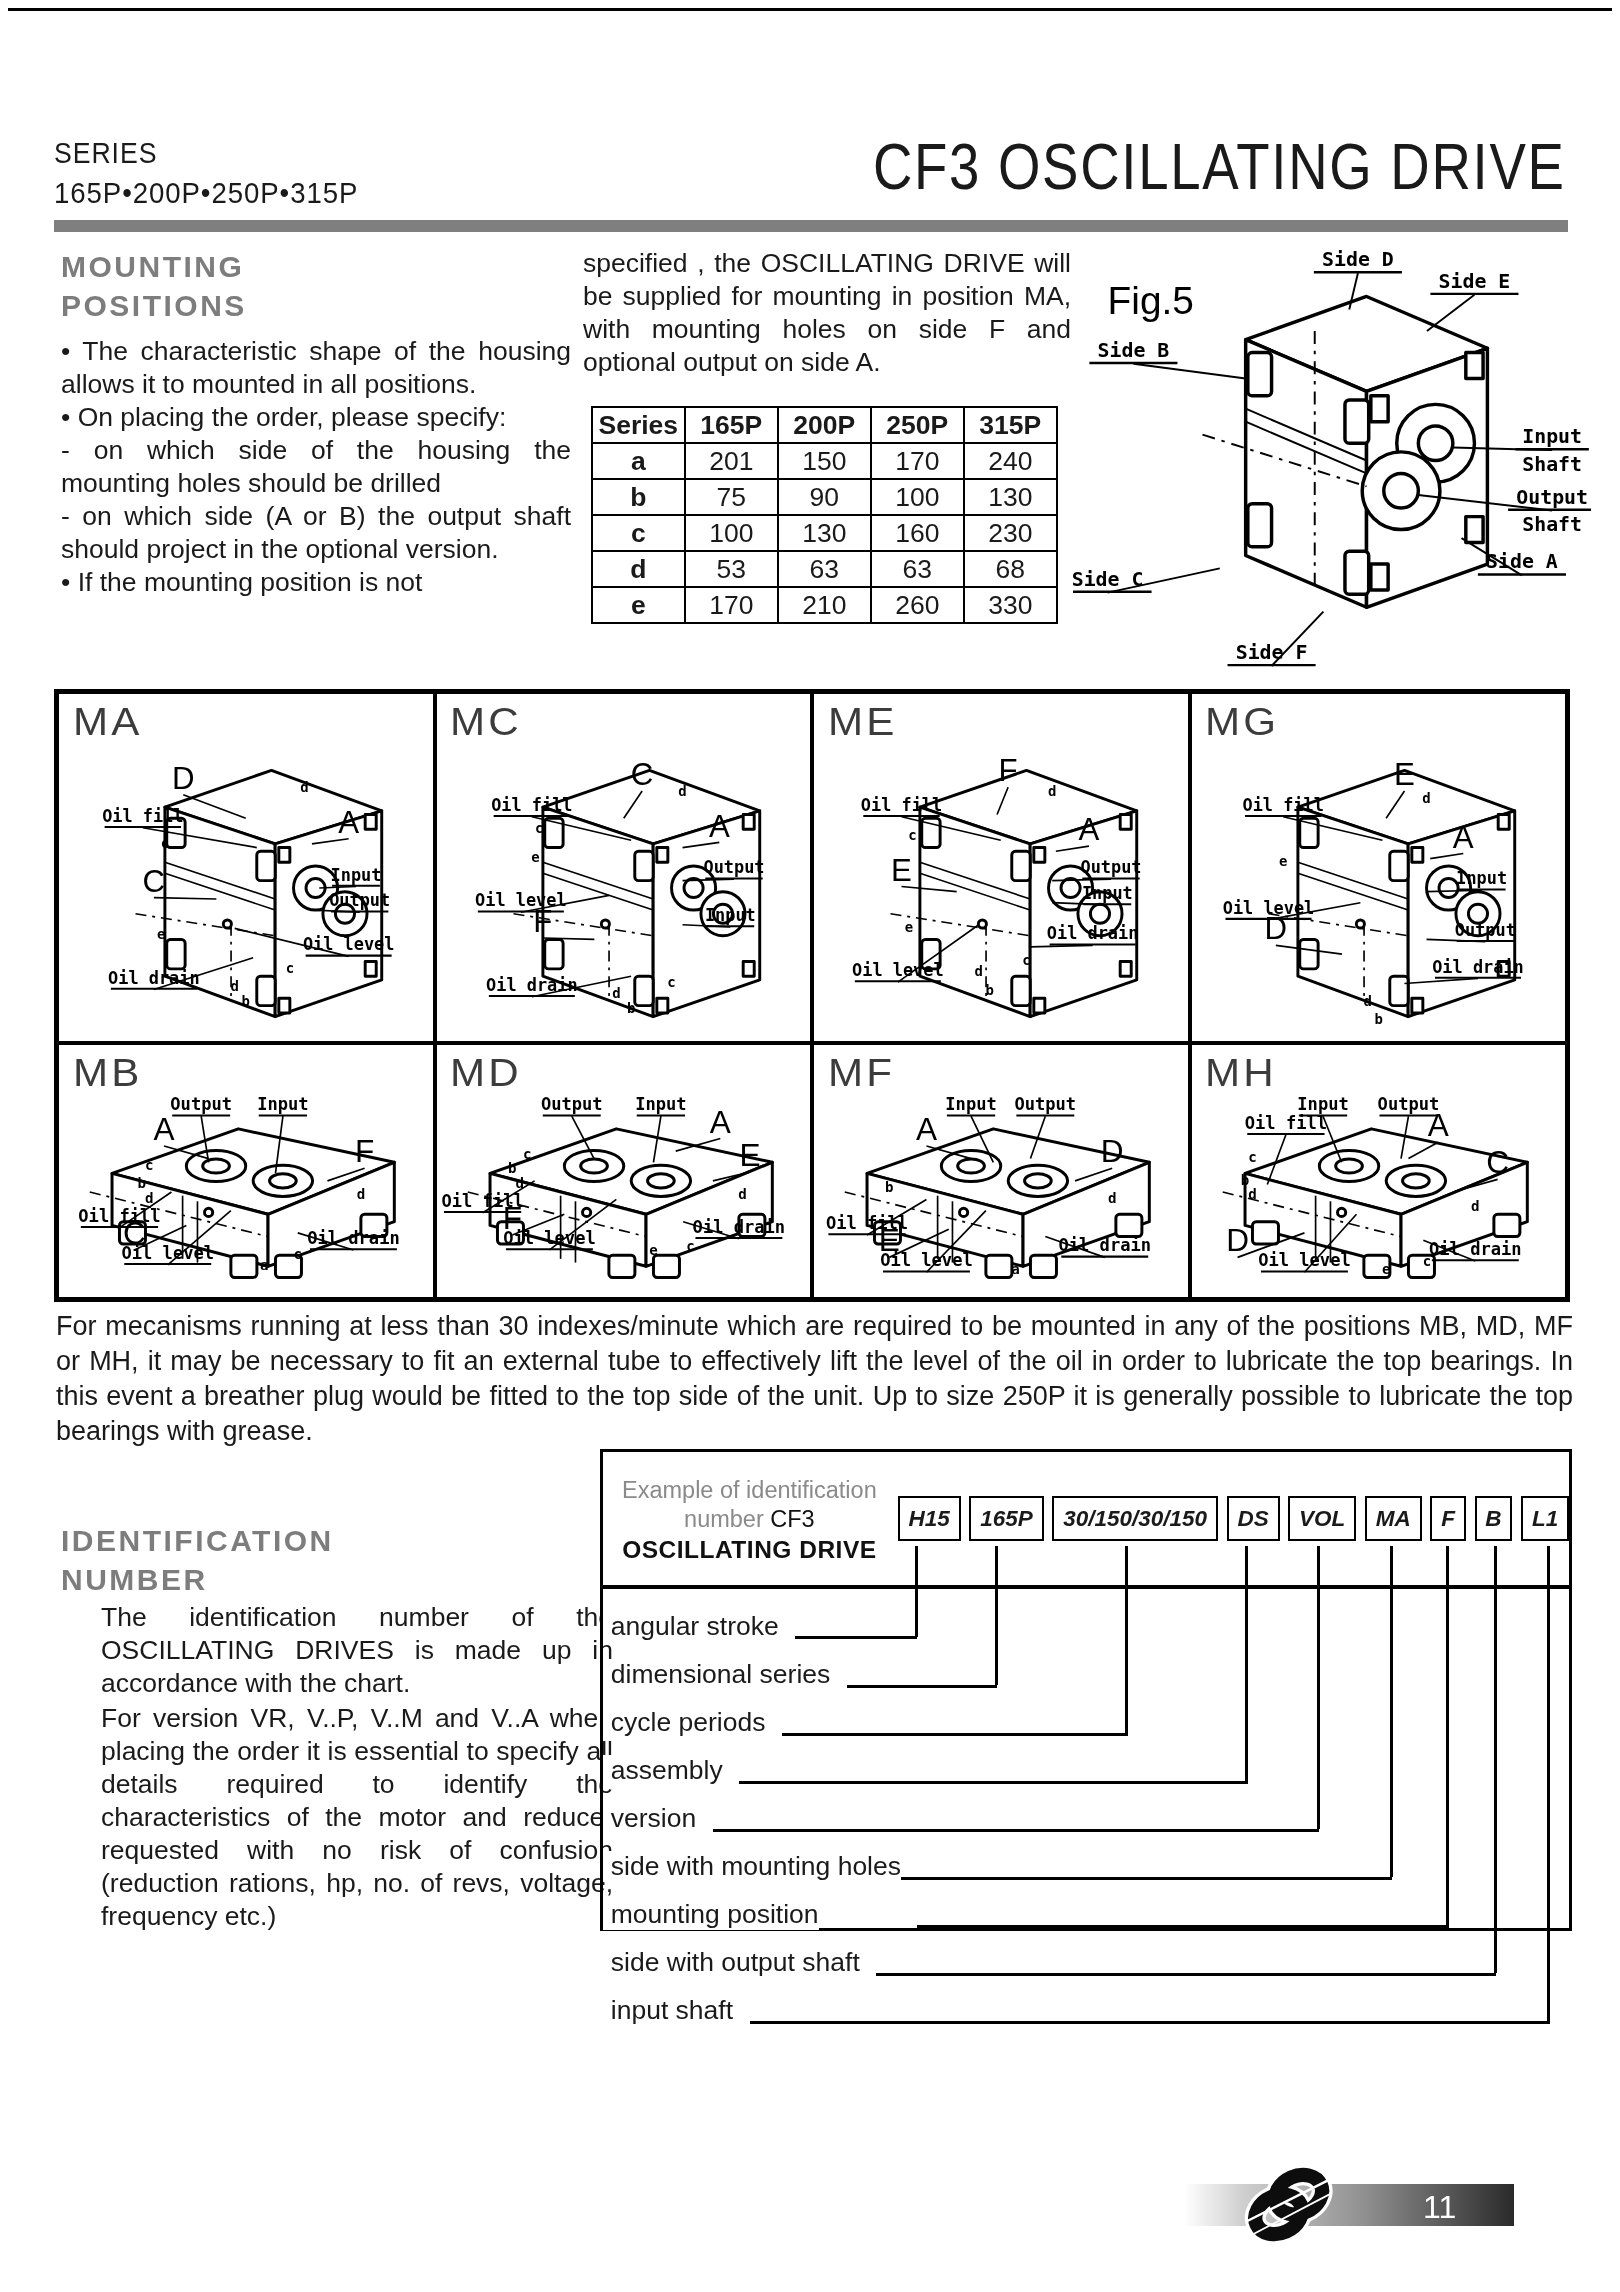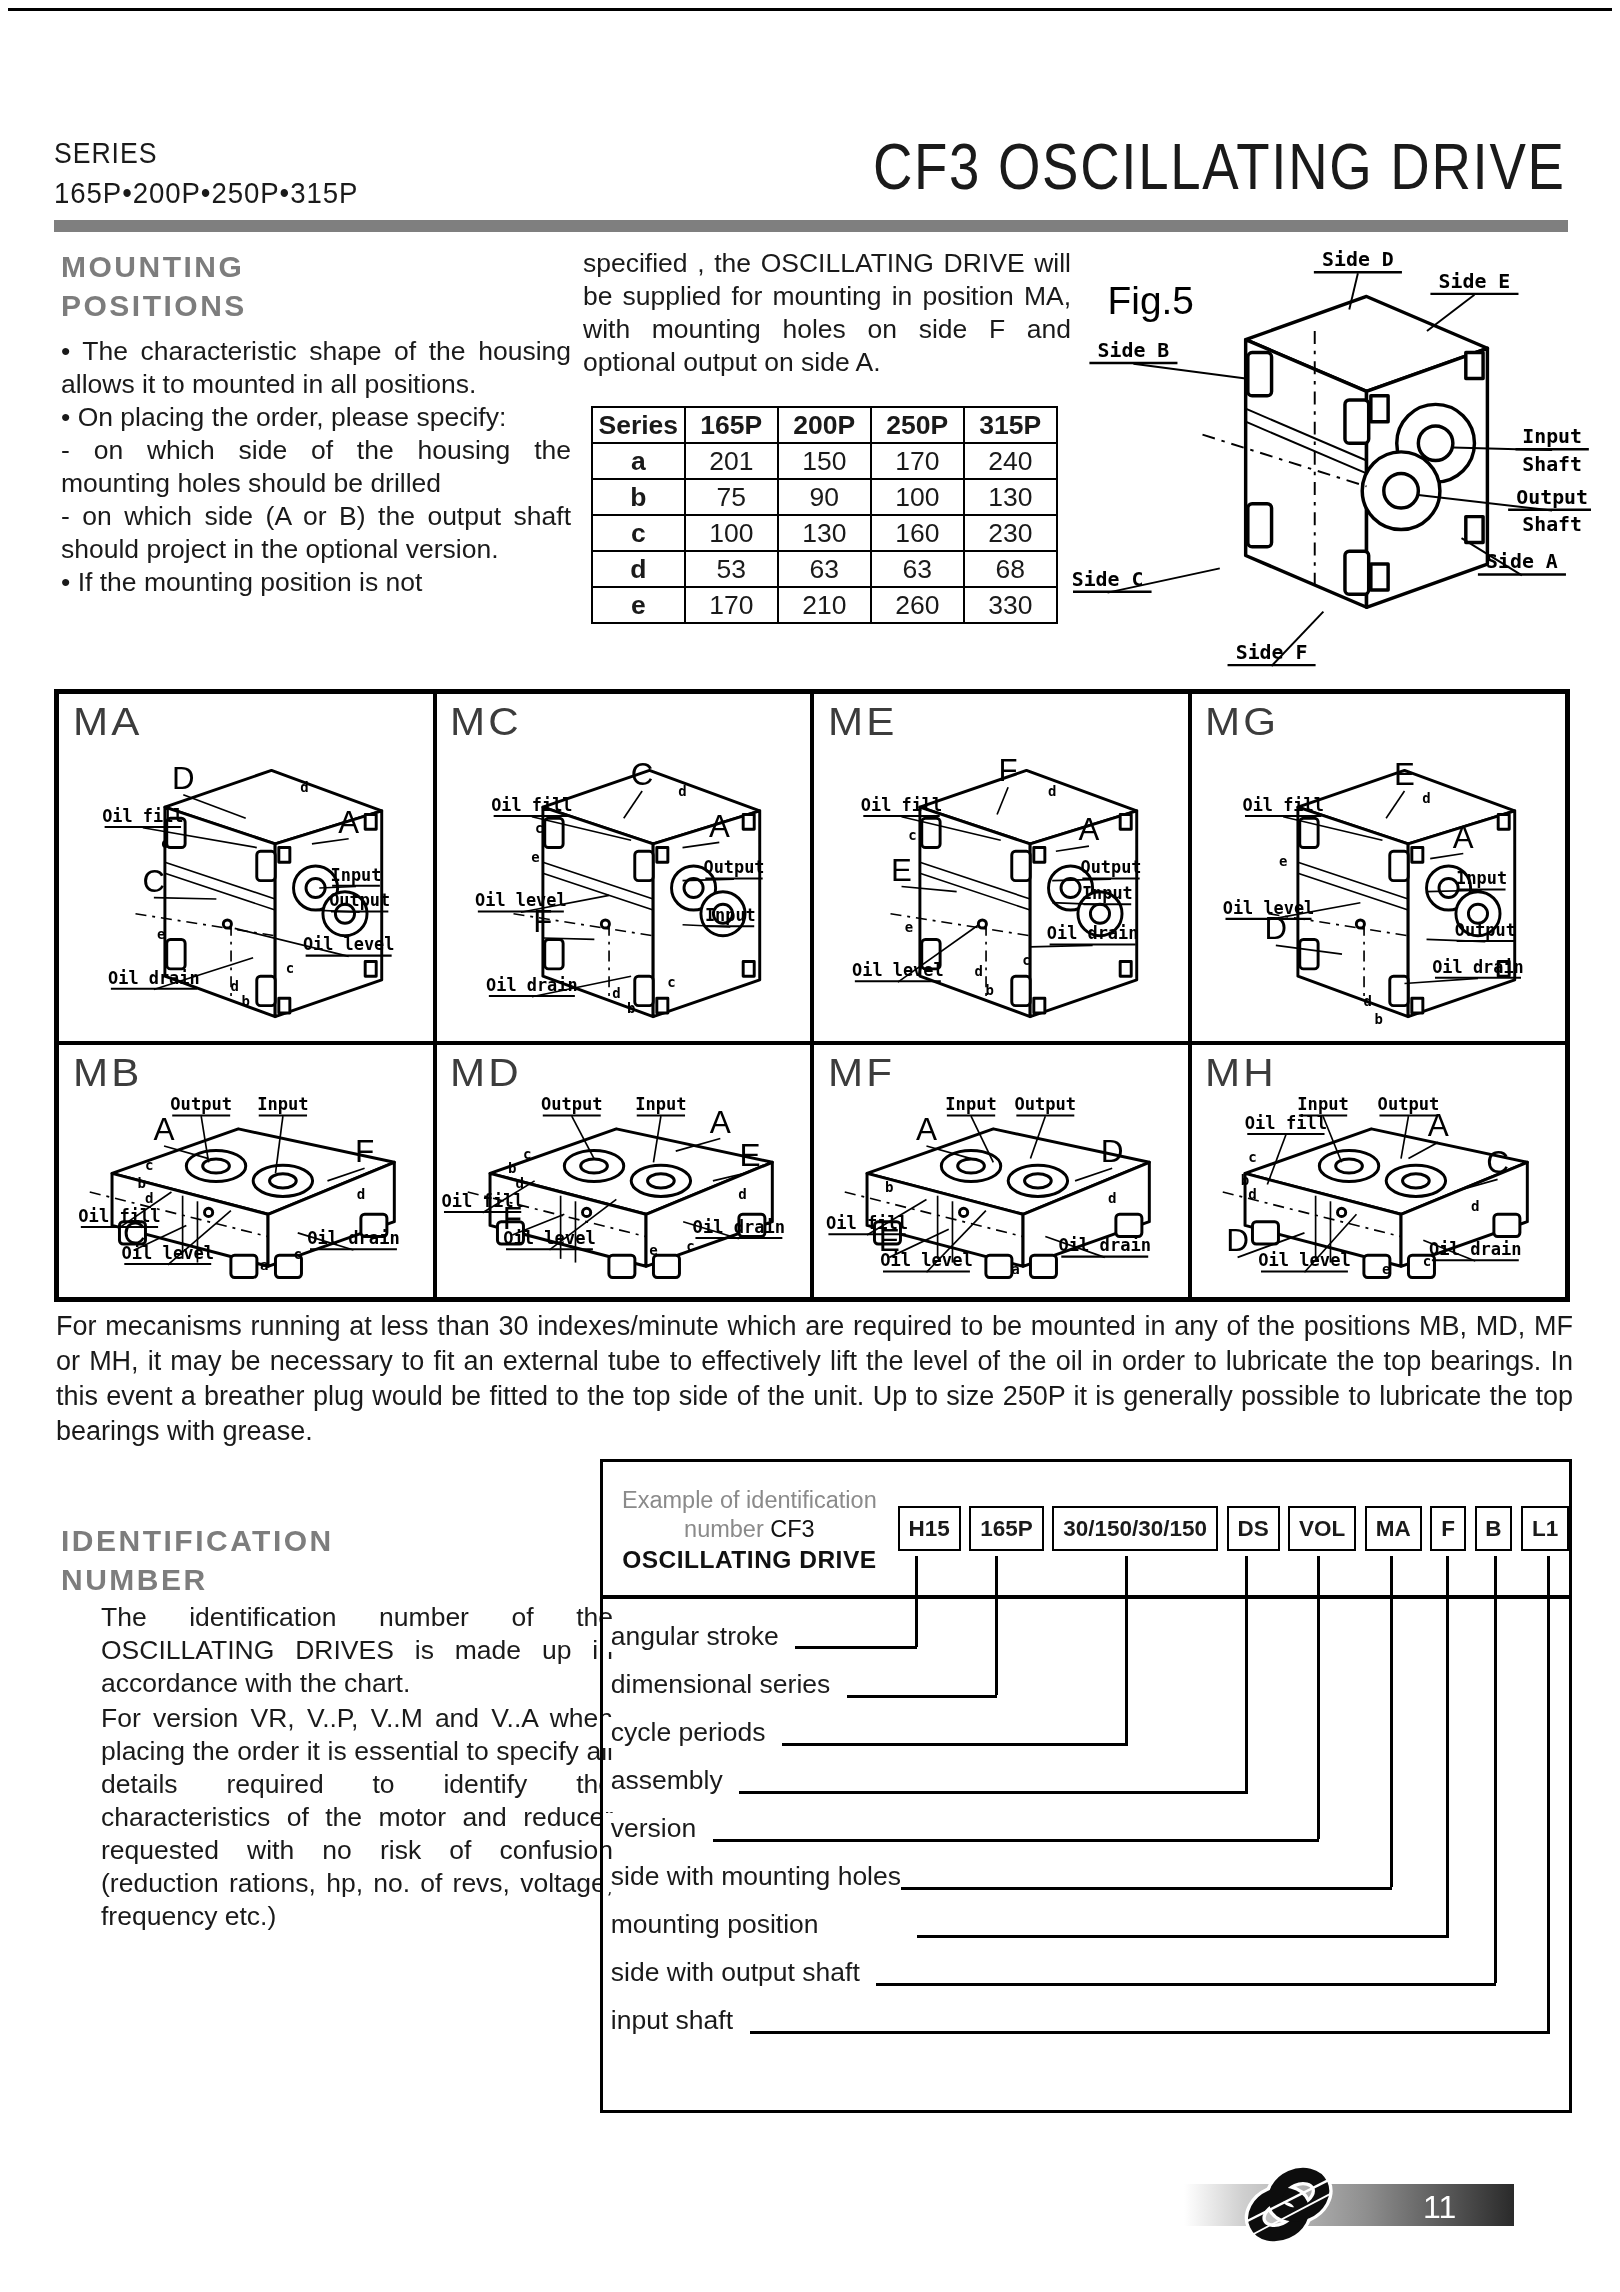--- a/index.html
+++ b/index.html
@@ -54,28 +54,28 @@
   .pos-cell.tall svg { top:47px; height:294px; }
   .pos-cell.flat svg { top:43px; height:208px; }
 
   .note { position:absolute; left:56px; top:1309px; width:1517px; font-size:27px; line-height:35px; text-align:justify; }
 
   
   .ident-head { position:absolute; left:61px; top:1521px; }
   .ident-text { position:absolute; left:61px; top:1601px; width:512px;margin-left:40px; }
   .ident-text p { font-size:26.5px; line-height:33px; text-align:justify; margin-bottom:2px; }
 
-  .ident-chart { position:absolute; left:600px; top:1449px; width:972px; height:654px; border:3.4px solid #000;margin-top:10px; }
+  .ident-chart { position:absolute; left:600px; top:1449px; width:972px; height:482px; border:3.4px solid #000; }
   .chart-top { height:137px; border-bottom:4.4px solid #000; display:flex; align-items:center; }
   .chart-caption { width:294px; text-align:center; line-height:1.25; padding-top:3.9px; }
   .cap-gray { color:#8a8a8a; font-size:23.5px; }
   .cap-black { color:#111; font-size:23.5px; }
   .cap-bold { color:#111; font-weight:bold; font-size:24.5px; letter-spacing:0.5px; }
   .code-boxes { display:flex; gap:8.8px; align-items:center; margin-left:2px; }
-  .code-box { border:2.9px solid #000; font-weight:bold; font-size:22.5px;
+  .code-box { border:2.9px solid #000; font-style:italic; font-weight:bold; font-size:22.5px;
         padding:7.8px 8.8px; white-space:nowrap; background:#fff; }
   .chart-rows { padding-top:22px; }
   .ident-row { height:48px; position:relative; }
   .row-label { display:inline-block; font-size:26.5px; padding-left:7.8px; background:#fff; position:relative; z-index:2; }
   .connector { position:absolute; background:#000; z-index:1; }
 
   
   .footer-bar { position:absolute; left:1184px; top:2184px; width:330px; height:42px;
         background:linear-gradient(90deg,#ffffff 0%,#cfcfcf 18%,#8f8f8f 55%,#2a2a2a 100%); }
   .brand-logo { position:absolute; left:1233px; top:2148px; width:110px; height:110px; }

